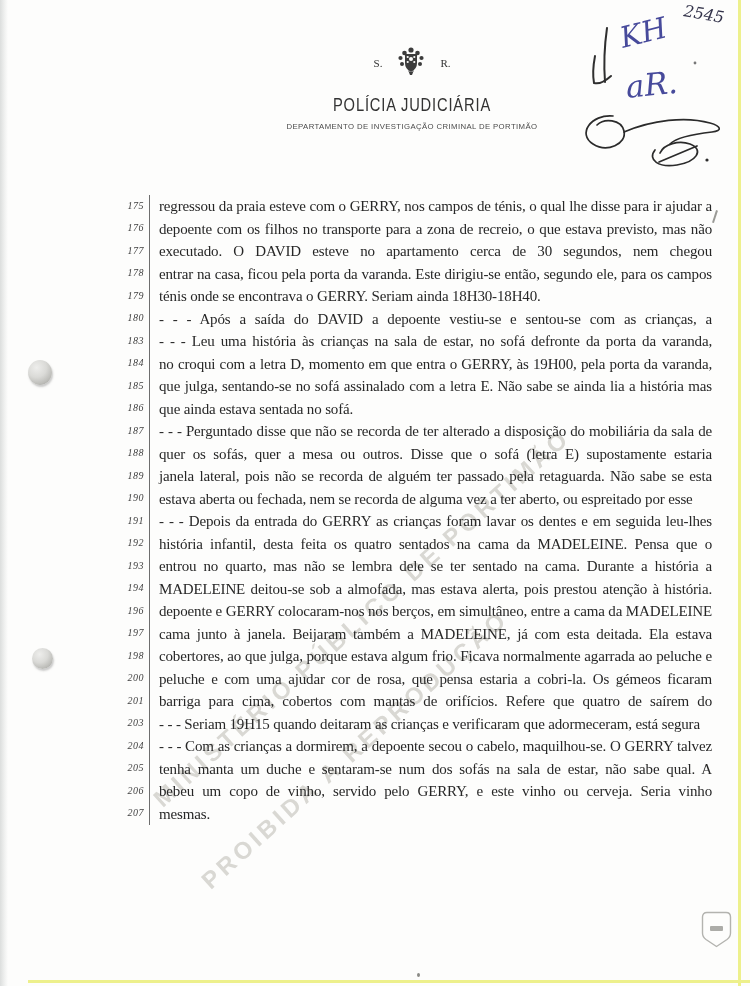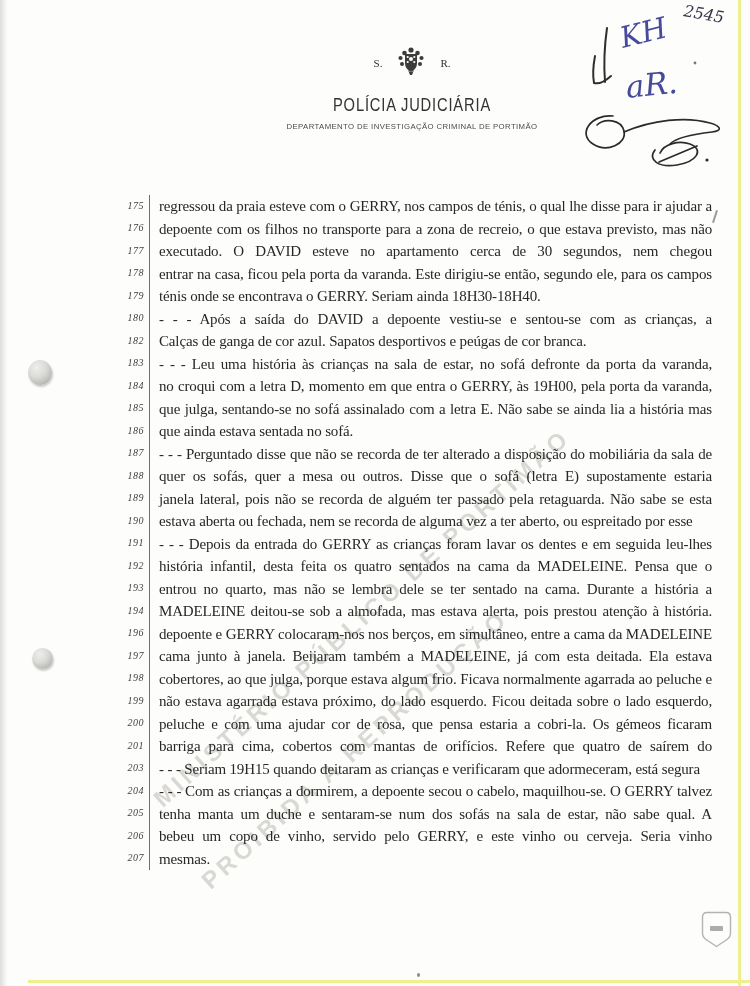--- a/index.html
+++ b/index.html
@@ -134,24 +134,20 @@
       <span class="txt">entrar na casa, ficou pela porta da varanda. Este dirigiu-se então, segundo ele, para os campos de</span>
     </div>
     <div class="line">
       <span class="num">179</span>
       <span class="txt">ténis onde se encontrava o GERRY. Seriam ainda 18H30-18H40.</span>
     </div>
     <div class="line fill">
       <span class="num">180</span>
       <span class="txt">- - - Após a saída do DAVID a depoente vestiu-se e sentou-se com as crianças, a MADELEINE ao</span>
     </div>
-    <div class="line">
-      <span class="num">182</span>
-      <span class="txt">Calças de ganga de cor azul. Sapatos desportivos e peúgas de cor branca.</span>
-    </div>
     <div class="line fill">
       <span class="num">183</span>
       <span class="txt">- - - Leu uma história às crianças na sala de estar, no sofá defronte da porta da varanda, assinalado</span>
     </div>
     <div class="line fill">
       <span class="num">184</span>
       <span class="txt">no croqui com a letra D, momento em que entra o GERRY, às 19H00, pela porta da varanda, ao</span>
     </div>
     <div class="line fill">
       <span class="num">185</span>
@@ -197,24 +193,20 @@
       <span class="num">196</span>
       <span class="txt">depoente e GERRY colocaram-nos nos berços, em simultâneo, entre a cama da MADELEINE  a</span>
     </div>
     <div class="line fill">
       <span class="num">197</span>
       <span class="txt">cama junto à janela. Beijaram também a MADELEINE, já com esta deitada. Ela estava debaixo do</span>
     </div>
     <div class="line fill">
       <span class="num">198</span>
       <span class="txt">cobertores, ao que julga, porque estava algum frio. Ficava normalmente agarrada ao peluche e se</span>
-    </div>
-    <div class="line fill">
-      <span class="num">199</span>
-      <span class="txt">não estava agarrada estava próximo, do lado esquerdo. Ficou deitada sobre o lado esquerdo, com o</span>
     </div>
     <div class="line fill">
       <span class="num">200</span>
       <span class="txt">peluche e com uma ajudar cor de rosa, que pensa estaria a cobri-la. Os gémeos ficaram deitados de</span>
     </div>
     <div class="line fill">
       <span class="num">201</span>
       <span class="txt">barriga para cima, cobertos com mantas de orifícios. Refere que quatro de saírem do apartamento</span>
     </div>
     <div class="line">

